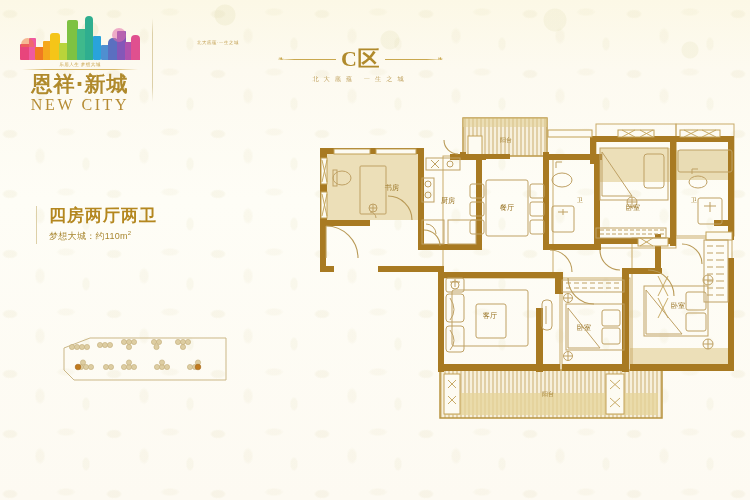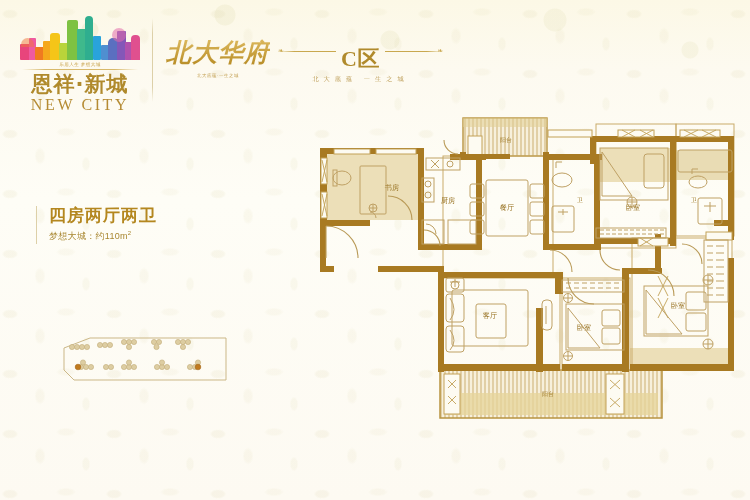--- a/index.html
+++ b/index.html
@@ -43,21 +43,21 @@
   .logo-en{font-family:"Liberation Serif",serif;font-size:16px;letter-spacing:2.6px;color:#b58b33;margin-top:0;}
 
   .divider-v{position:absolute;left:152px;top:18px;width:1px;height:84px;background:linear-gradient(180deg,transparent,#ddd0a8 18%,#ddd0a8 82%,transparent);}
 
   .brand2{position:absolute;left:166px;top:36px;width:104px;text-align:center;}
   .brand2-cn{font-family:"DejaVu Serif",serif;font-size:25px;font-weight:700;font-style:italic;color:#c8a03a;letter-spacing:1px;
              background:linear-gradient(180deg,#e0bd63,#b3871f);-webkit-background-clip:text;background-clip:text;color:transparent;}
   .brand2-sub{font-size:4.4px;color:#c3a053;letter-spacing:.6px;margin-top:4px;white-space:nowrap;}
 
   .zone{position:absolute;left:278px;top:48px;width:165px;text-align:center;}
-  .zone-row{display:flex;align-items:flex-start;justify-content:center;gap:5px;}
+  .zone-row{display:flex;align-items:center;justify-content:center;gap:5px;}
   .zone-orn{flex:1;height:6px;position:relative;}
   .zone-orn:before{content:"";position:absolute;left:0;right:0;top:2.5px;height:1px;background:linear-gradient(90deg,transparent,#c9a košt 0,#c9a84f 30%,#c9a84f 100%);}
   .orn-l:before{background:linear-gradient(90deg,transparent 0,#c9a84f 28%,#c9a84f 100%);}
   .orn-r:before{background:linear-gradient(270deg,transparent 0,#c9a84f 28%,#c9a84f 100%);}
   .zone-orn i{position:absolute;top:0px;font-style:normal;font-size:7px;color:#c9a84f;line-height:6px;}
   .orn-l i{left:0;}
   .orn-r i{right:0;}
   .zone-title{font-family:"Liberation Serif",serif;font-size:22px;font-weight:700;color:#b08a2c;letter-spacing:.5px;line-height:1;}
   .zone-sub{font-size:6.2px;color:#bfa05c;letter-spacing:5px;margin-top:5px;}
 
@@ -110,21 +110,20 @@
       </div>
       <div class="logo-tagline">乐居人生 梦想大城</div>
       <div class="logo-rule"></div>
       <div class="logo-cn">恩祥·新城</div>
       <div class="logo-en">NEW CITY</div>
     </div>
 
     <div class="divider-v"></div>
 
     <div class="brand2">
-      <div class="brand2-cn">北大华府</div>
       <div class="brand2-sub">北大底蕴·一生之城</div>
     </div>
 
     <div class="zone">
       <div class="zone-row">
         <span class="zone-orn orn-l">
             <i>❧</i>
           </span>
         <span class="zone-title">C区</span>
         <span class="zone-orn orn-r">

